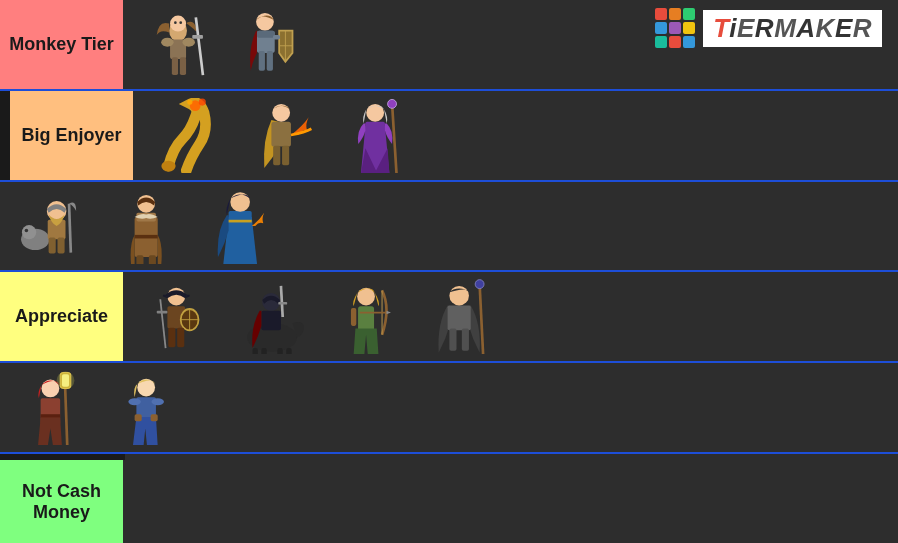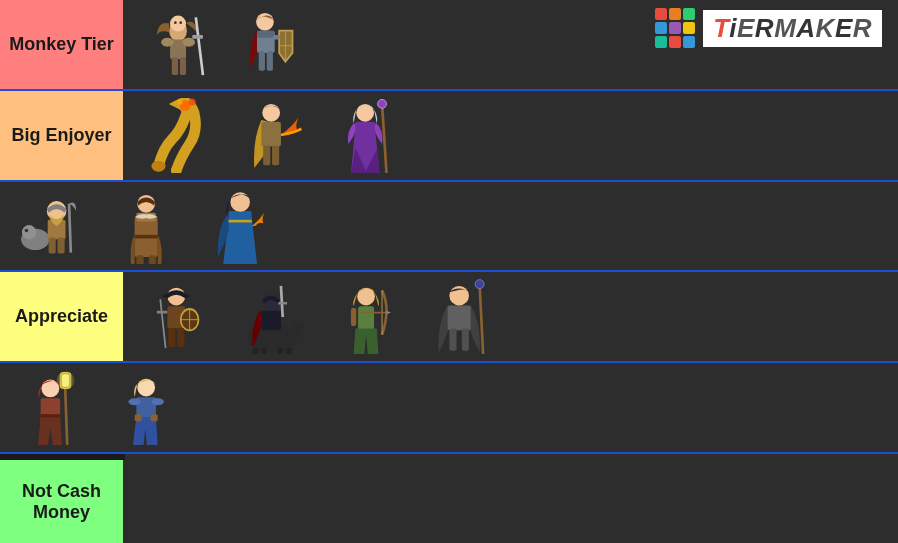--- a/index.html
+++ b/index.html
@@ -81,21 +81,21 @@
       display: flex;
       align-items: center;
       justify-content: center;
       overflow: hidden;
       position: relative;
     }
 
     
     .tier-monkey .tier-label { background: #ff7f7f; }
     
-    .tier-enjoyer .tier-label { background: #ffbf7f; }
+    .tier-enjoyer .tier-label { background: #ffbf7f; margin-left: 10px; }
     
     .tier-fan .tier-label { background: #ffdf7f; }
     
     .tier-appreciate .tier-label { background: #ffff7f; }
     
     .tier-meh .tier-label { background: #7fff7f; }
     
     .tier-notcash .tier-label { background: #7fff7f; margin-top: 6px; }
 
     

